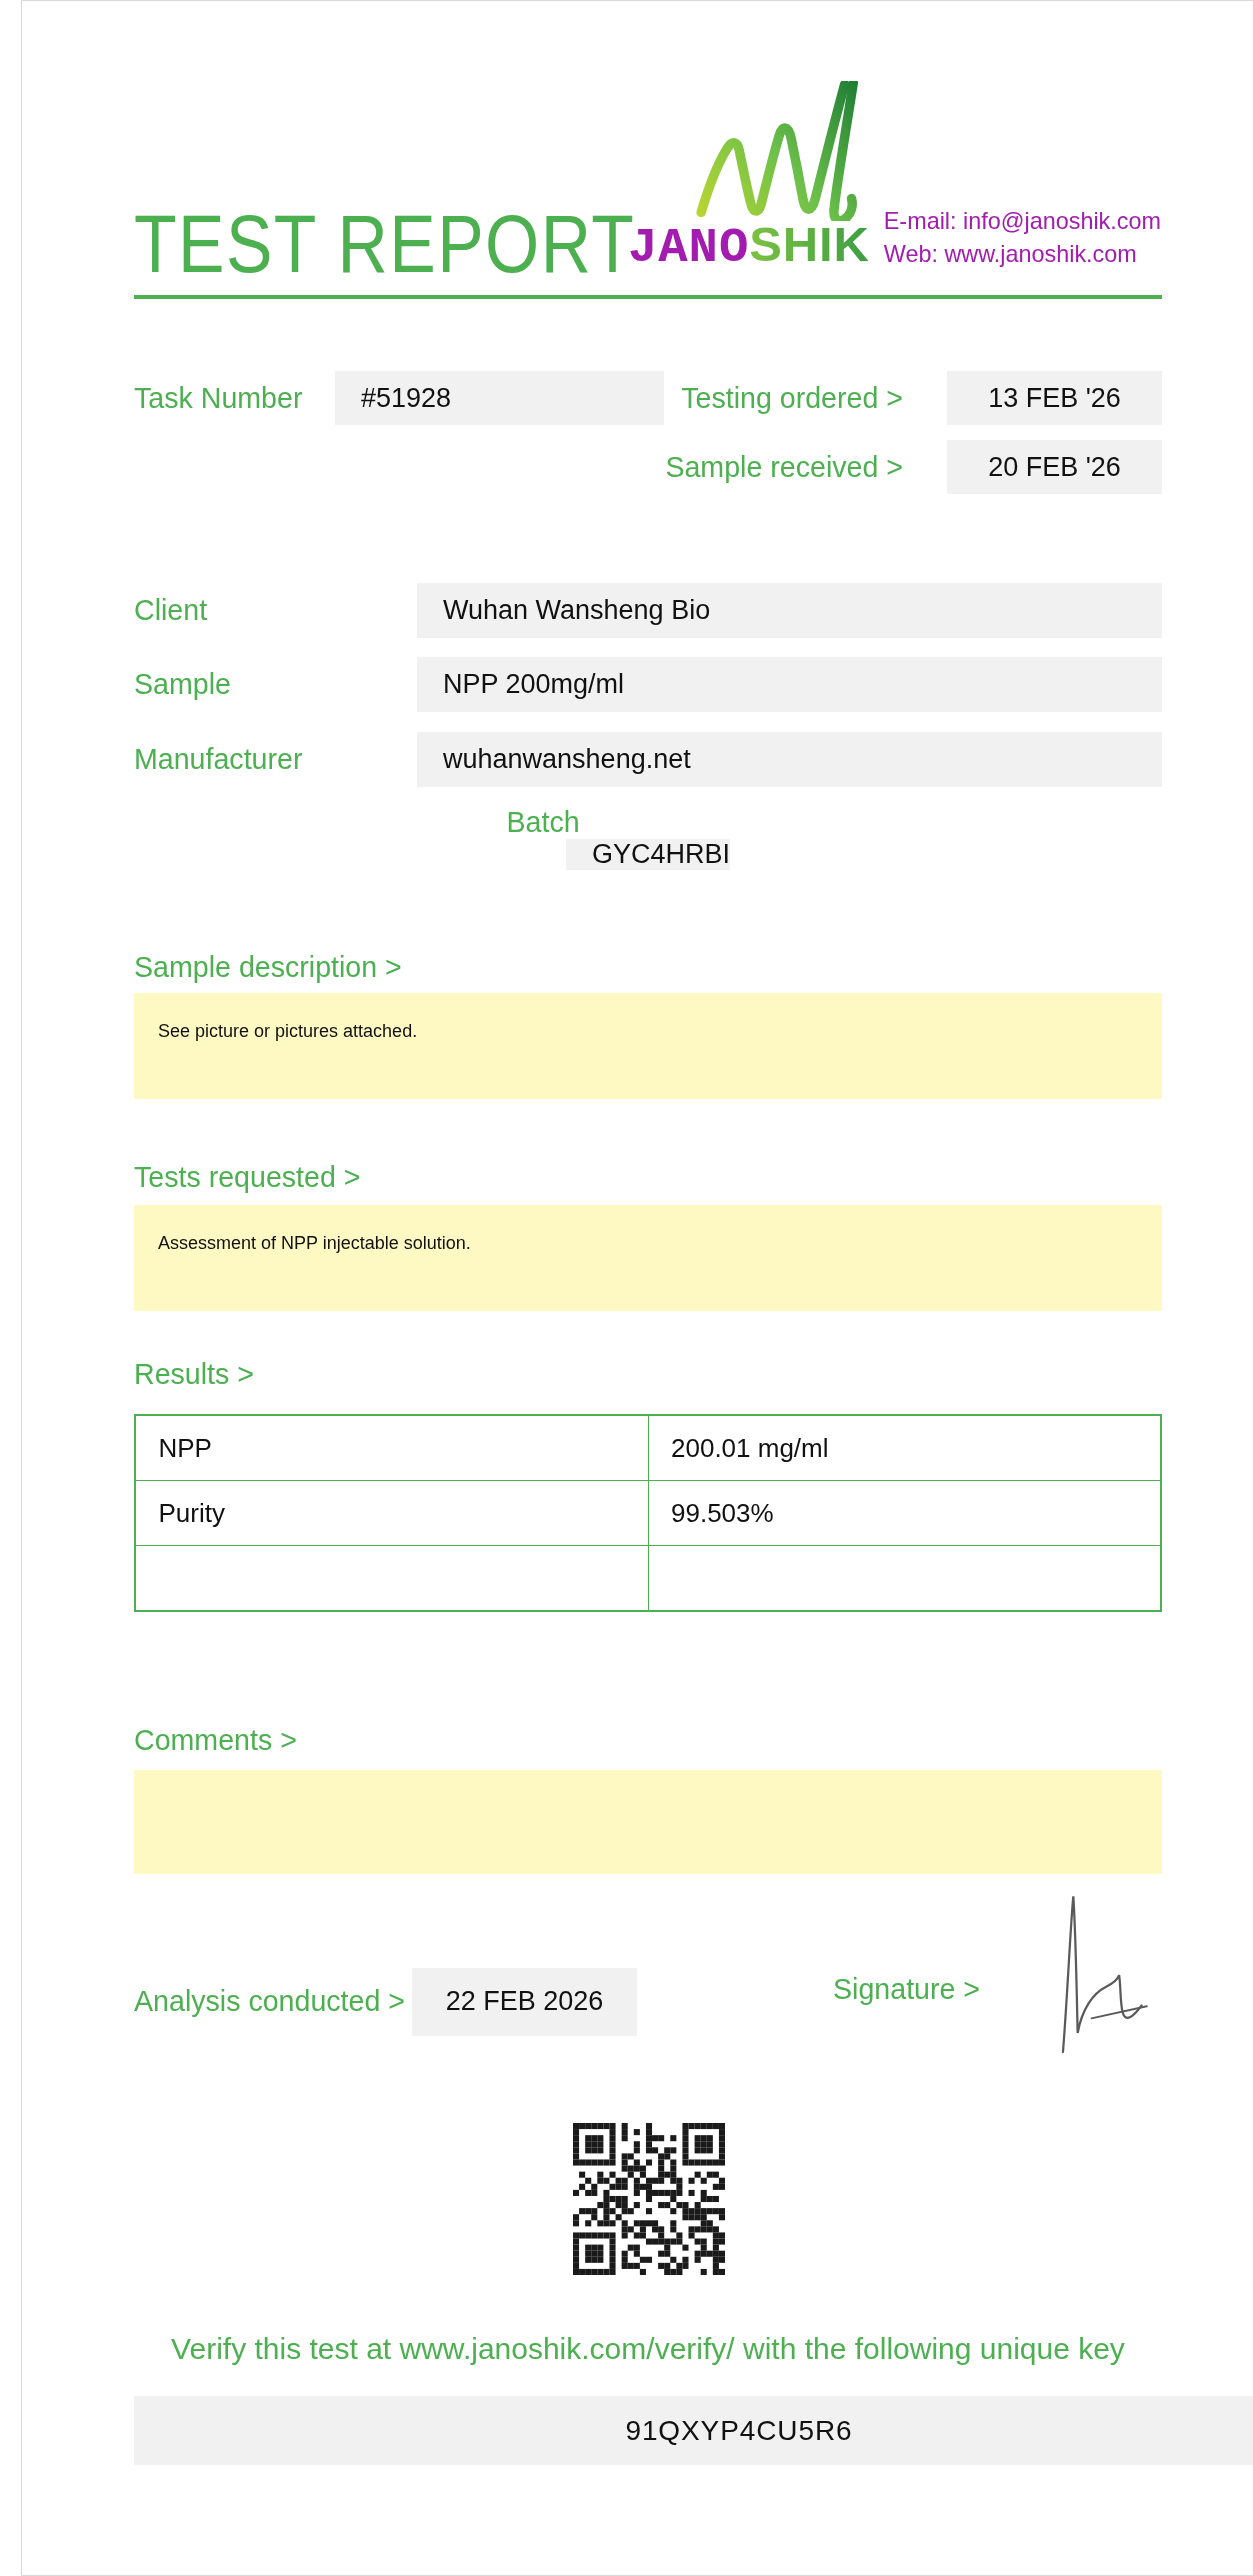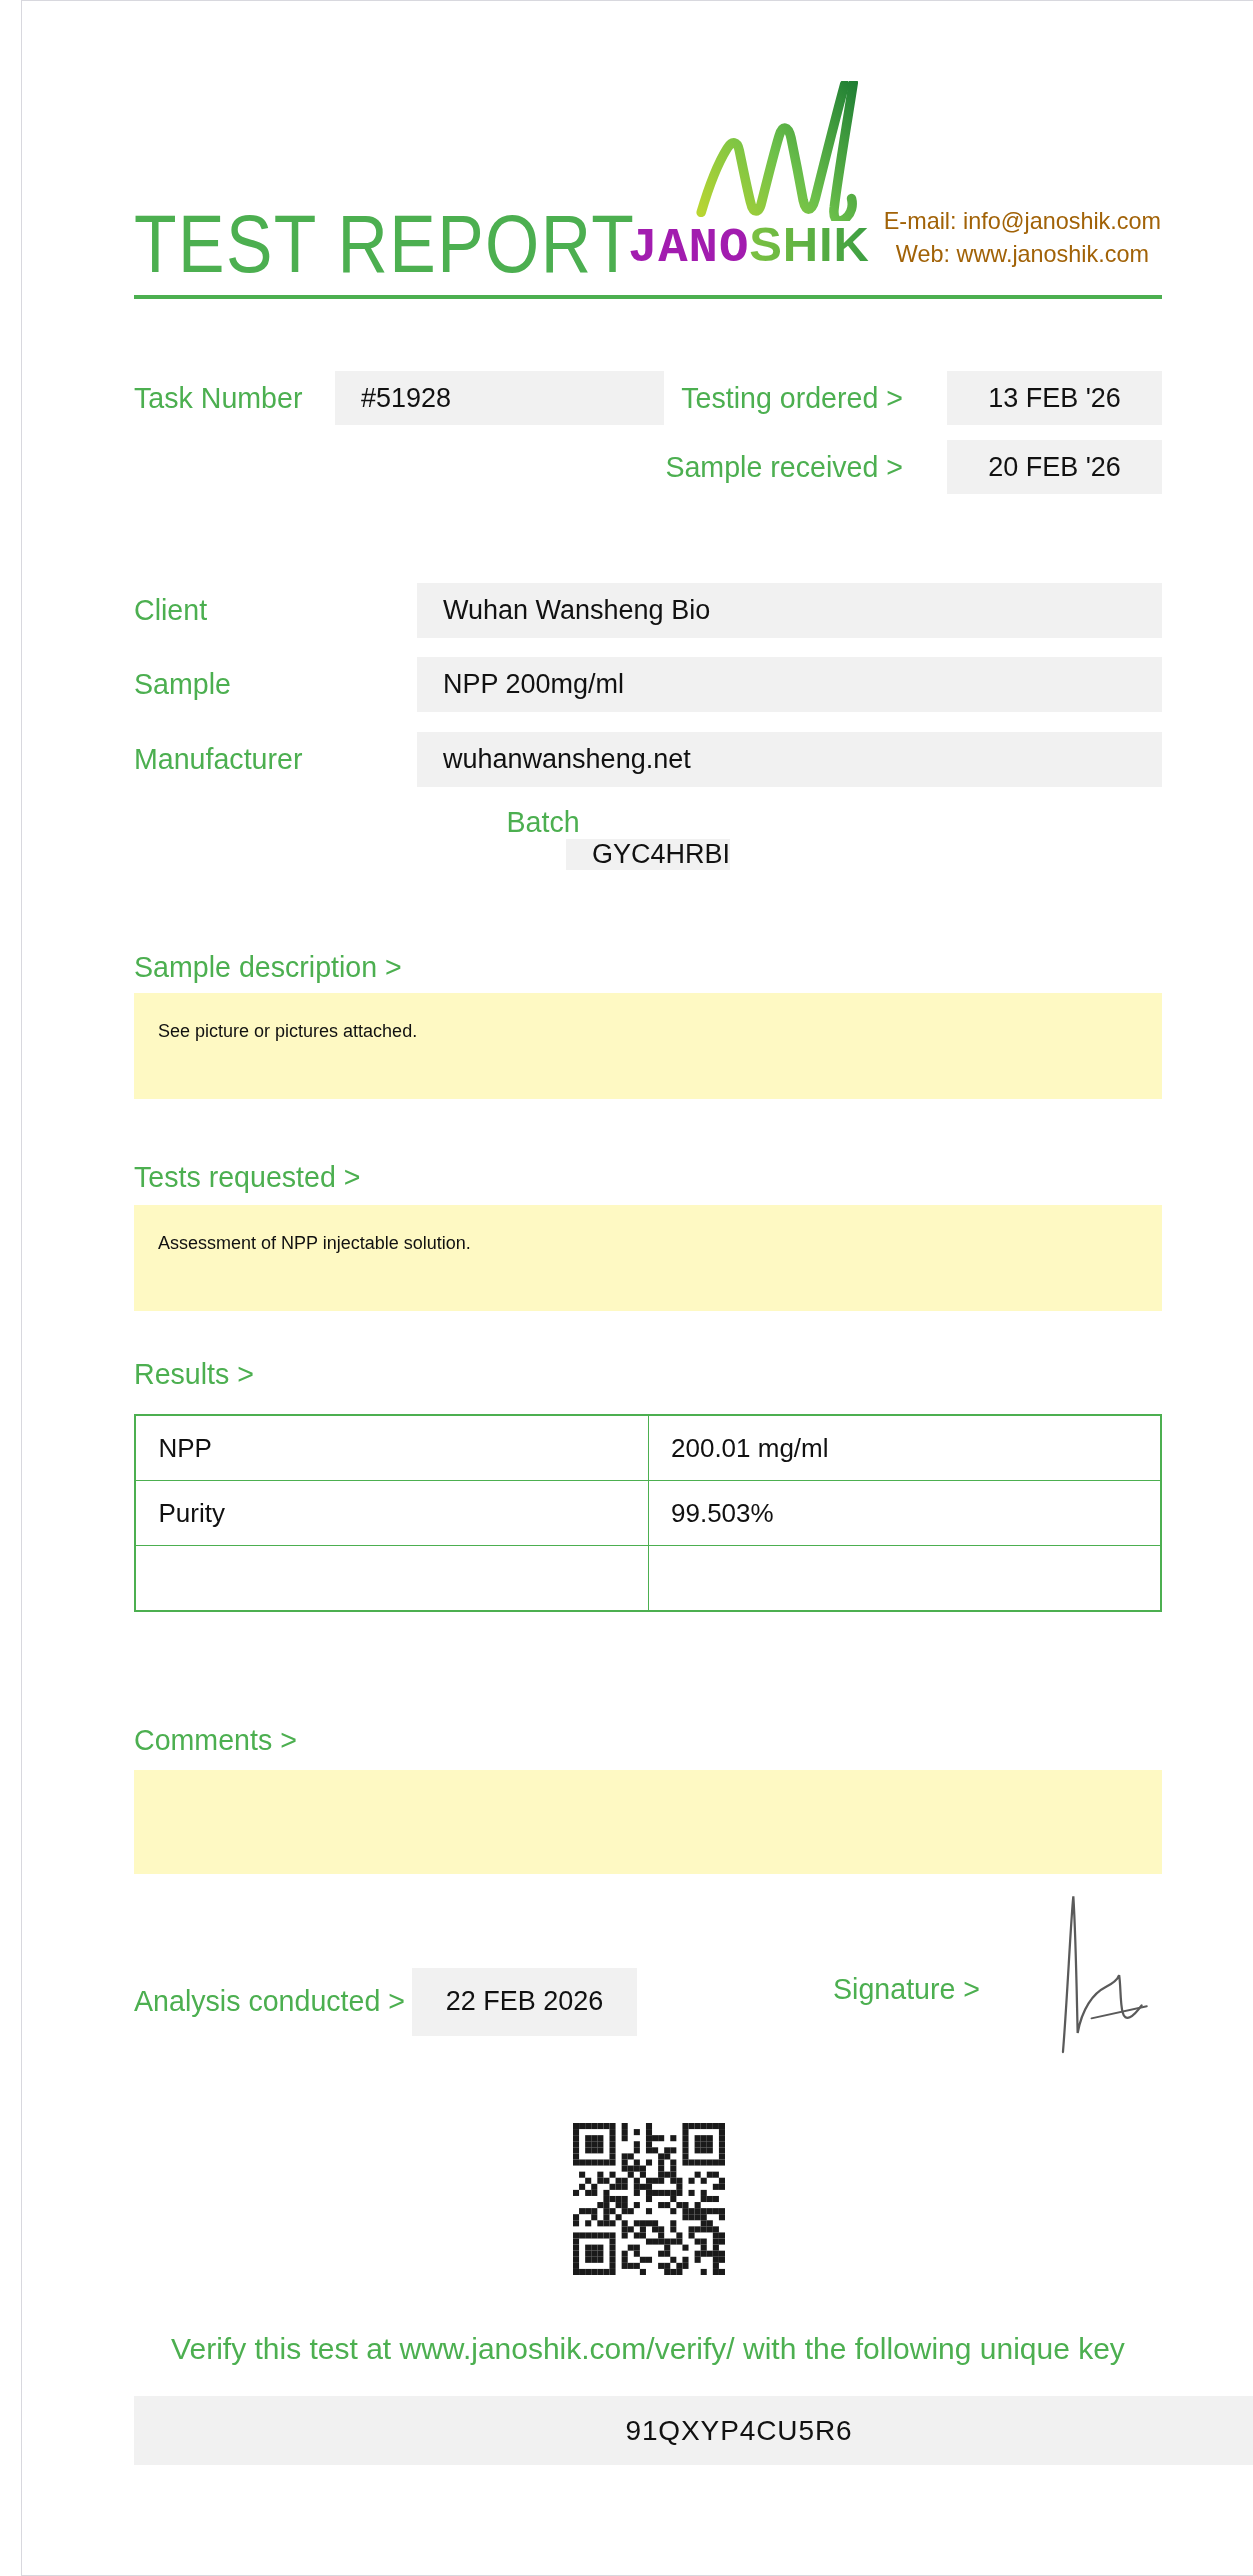--- a/index.html
+++ b/index.html
@@ -8,21 +8,21 @@
   .green{color:var(--accent);}
   .abs{position:absolute;}
 
   .title{left:112px;top:197px;font-size:81px;font-weight:400;letter-spacing:1.7px;
          transform:scaleX(.86);transform-origin:left top;white-space:nowrap;}
   .rule{left:112px;top:294px;width:1028px;height:3.5px;}
 
   .wordmark{left:606px;top:215px;font-size:49px;font-weight:700;letter-spacing:0.9px;white-space:nowrap;}
   .wm-left{color:#a21caf;font-family:Liberation Mono, monospace;}
   .wm-right{background:linear-gradient(90deg,#7dc242,#3c9e42);-webkit-background-clip:text;background-clip:text;color:transparent;}
-  .contact{right:113px;top:204px;text-align:center;font-size:23.4px;line-height:33px;color:#a16207;white-space:nowrap;}
+  .contact{right:113px;top:204px;text-align:left;font-size:23.4px;line-height:33px;color:#a21caf;white-space:nowrap;}
 
   .fieldbox{background:#f1f1f1;color:#111;font-size:27px;display:flex;align-items:center;}
   .lbl{font-size:28.6px;color:var(--accent);white-space:nowrap;}
 
   .task-row{left:112px;top:370px;width:537px;height:54px;display:flex;align-items:center;}
   .task-row .lbl{width:201px;}
   .task-box{width:329px;height:54px;padding-left:26px;box-sizing:border-box;}
 
   .date-row{top:370px;left:606px;width:534px;height:54px;display:flex;align-items:center;justify-content:flex-end;gap:44px;}
   .date-row.second{top:439px;}

